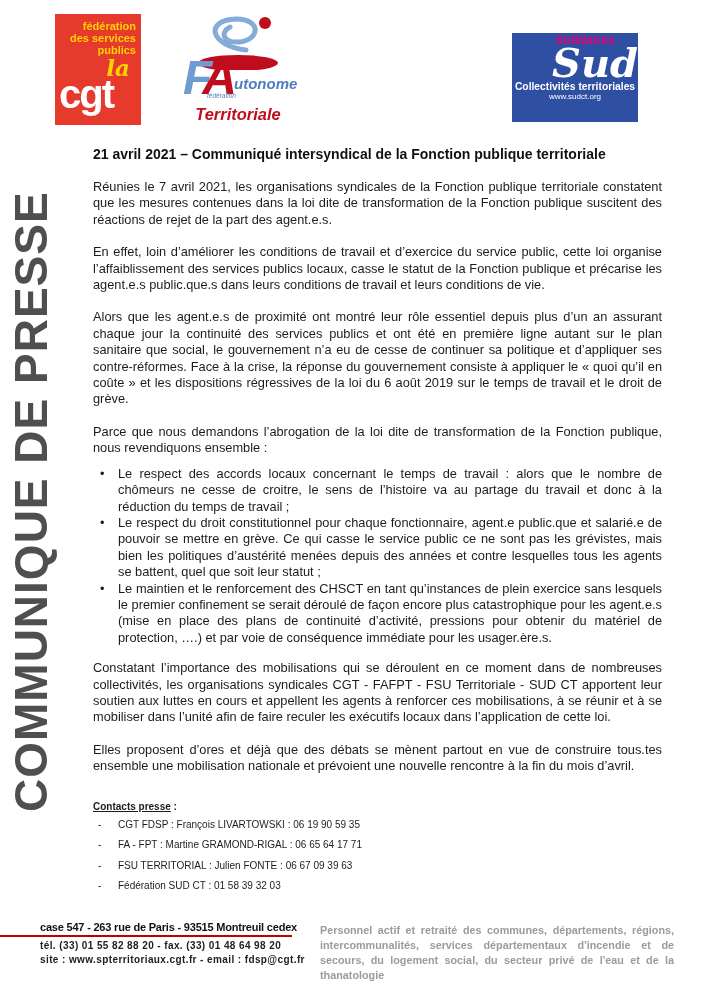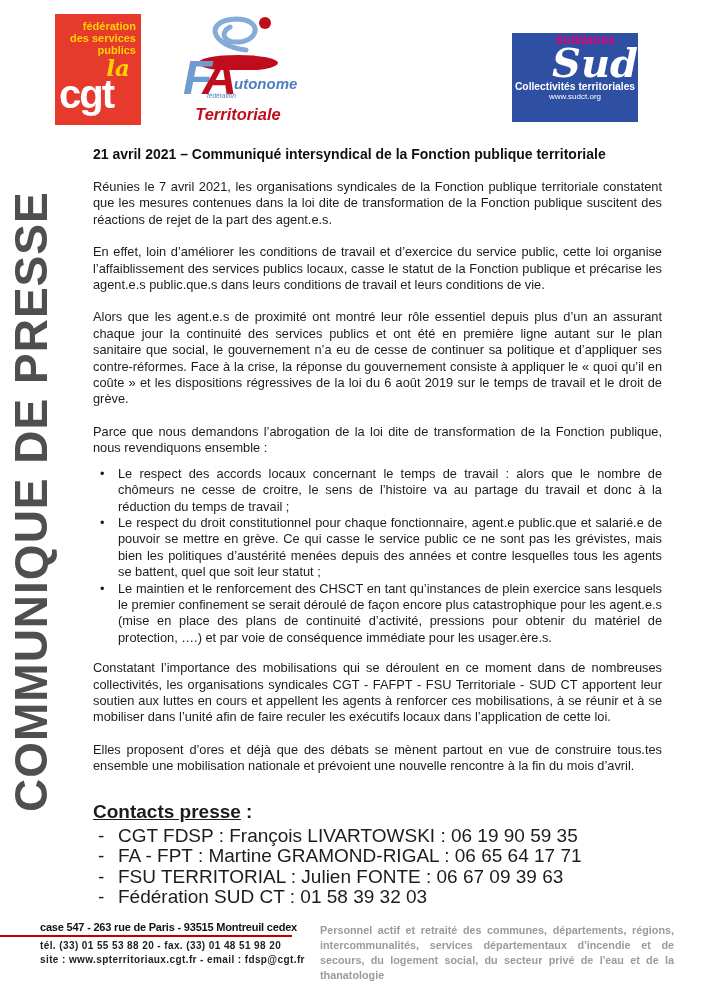--- a/index.html
+++ b/index.html
@@ -60,21 +60,21 @@
 
   
   .content{position:absolute;left:93px;top:142px;width:569px;}
   h1.title{font-size:14px;font-weight:bold;margin:4px 0 17px 0;color:#111;}
   .para{font-size:12.8px;line-height:16.4px;text-align:justify;margin:0 0 16px 0;}
   .para.tight{margin-bottom:9px;}
   ul.bullets{list-style:none;margin:0 0 14px 0;padding:0;}
   ul.bullets li{position:relative;padding-left:25px;font-size:12.8px;line-height:16.4px;text-align:justify;}
   ul.bullets li .marker{position:absolute;left:7px;top:0;}
 
-  .contacts{margin-top:26px;font-size:19px;}
+  .contacts{margin-top:26px;font-size:10px;}
   .contacts-head{font-weight:bold;margin-bottom:3px;}
   .contacts-head .underl{text-decoration:underline;}
   .contact-row{position:relative;padding-left:25px;line-height:20.5px;}
   .contact-row .dash{position:absolute;left:5px;top:0;}
 
   
   .footer-left{position:absolute;left:0;top:921px;width:292px;}
   .addr{margin-left:40px;font-weight:bold;font-size:11px;letter-spacing:-0.2px;color:#111;white-space:nowrap;}
   .redline{width:292px;height:2px;background:#c00000;margin-top:2px;}
   .ftline{margin-left:40px;font-weight:bold;font-size:10px;letter-spacing:0.4px;color:#222;margin-top:3px;white-space:nowrap;}
@@ -169,19 +169,19 @@
         <span class="dash">-</span>
         <span>Fédération SUD CT : 01 58 39 32 03</span>
       </div>
     </div>
   </main>
 
   <footer>
     <div class="footer-left">
       <div class="addr">case 547 - 263 rue de Paris - 93515 Montreuil cedex</div>
       <div class="redline"></div>
-      <div class="ftline">tél. (33) 01 55 53 88 20 - fax. (33) 01 48 51 98 20</div>
+      <div class="ftline">tél. (33) 01 55 82 88 20 - fax. (33) 01 48 64 98 20</div>
       <div class="ftline">site : www.spterritoriaux.cgt.fr - email : fdsp@cgt.fr</div>
     </div>
     <div class="footer-right">Personnel actif et retraité des communes, départements, régions, intercommunalités, services départementaux d'incendie et de secours, du logement social, du secteur privé de l'eau et de la thanatologie</div>
   </footer>
 
 </div>
 
 </body></html>

